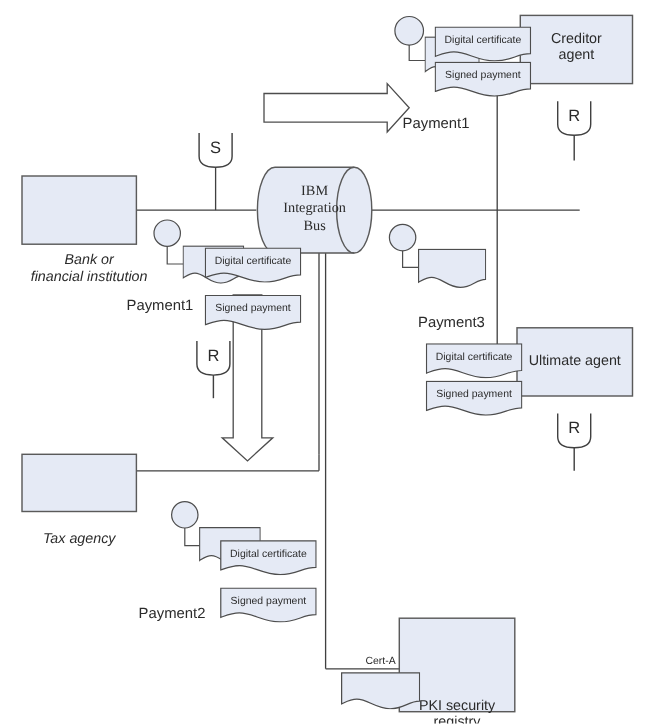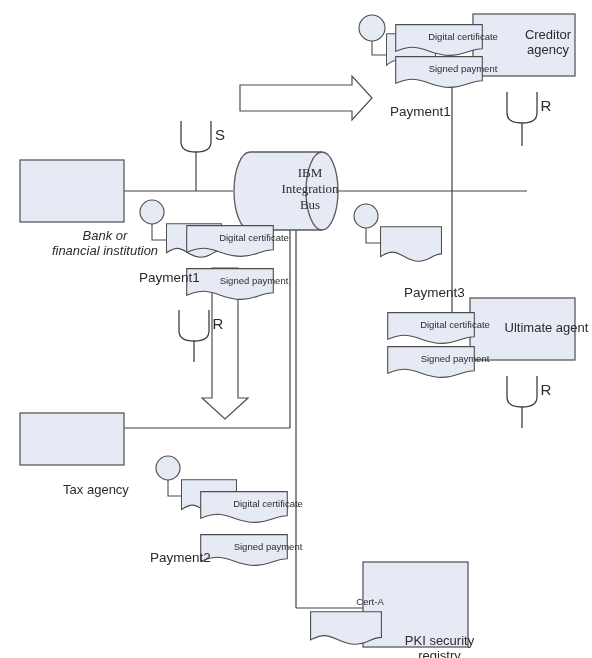--- a/index.html
+++ b/index.html
@@ -26,21 +26,20 @@
     width: 592px;
     height: 658px;
   }
   .node-label {
     position: absolute;
     text-align: center;
     line-height: 1.18;
     color: #2b2b2b;
     pointer-events: none;
     white-space: pre-line;
-    padding-left: 24px;
   }
   .box-label {
     font-size: 13px;
   }
   .doc-label {
     font-size: 9.5px;
   }
   .free-label {
     font-size: 13.5px;
   }
@@ -168,25 +167,25 @@
   </svg>
 
   <div class="node-label box-label" style="left:6px; top:228px; width:150px;font-style:italic;">Bank or
 financial institution</div>
 
   <div class="node-label bus-label" style="left:250px; top:165px; width:72px;font-family:Liberation Serif, serif;">IBM
 Integration
 Bus</div>
 
   <div class="node-label box-label" style="left:473px; top:27px; width:102px;">Creditor
-agency</div>
+agent</div>
 
   <div class="node-label box-label" style="left:470px; top:320px; width:105px;">Ultimate agent</div>
 
-  <div class="node-label box-label" style="left:20px; top:482px; width:104px;">Tax agency</div>
+  <div class="node-label box-label" style="left:20px; top:482px; width:104px;font-style:italic;">Tax agency</div>
 
   <div class="node-label box-label" style="left:363px; top:589px; width:105px;margin-top:44px;">PKI security
 registry</div>
 
   <div class="node-label doc-label" style="left:395px; top:31px; width:88px;">Digital certificate</div>
   <div class="node-label doc-label" style="left:395px; top:63px; width:88px;">Signed payment</div>
 
   <div class="node-label doc-label" style="left:186px; top:232px; width:88px;">Digital certificate</div>
   <div class="node-label doc-label" style="left:186px; top:275px; width:88px;">Signed payment</div>
 

